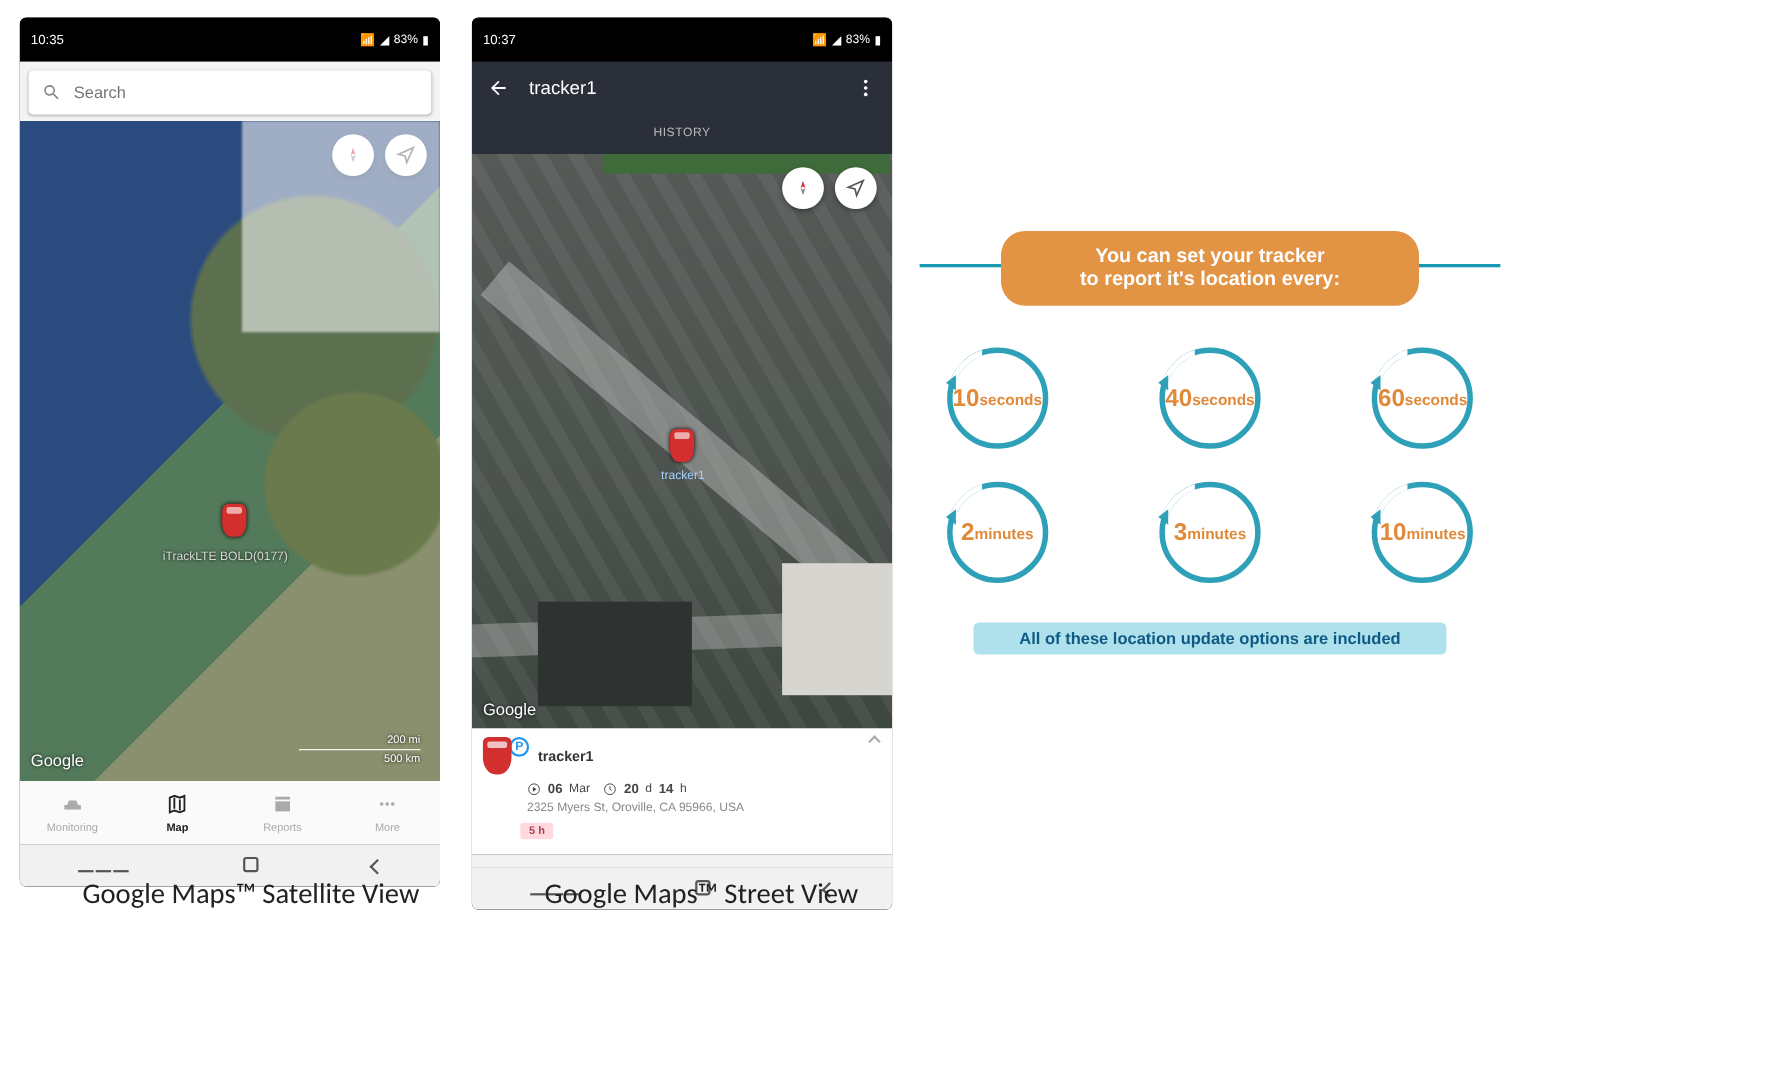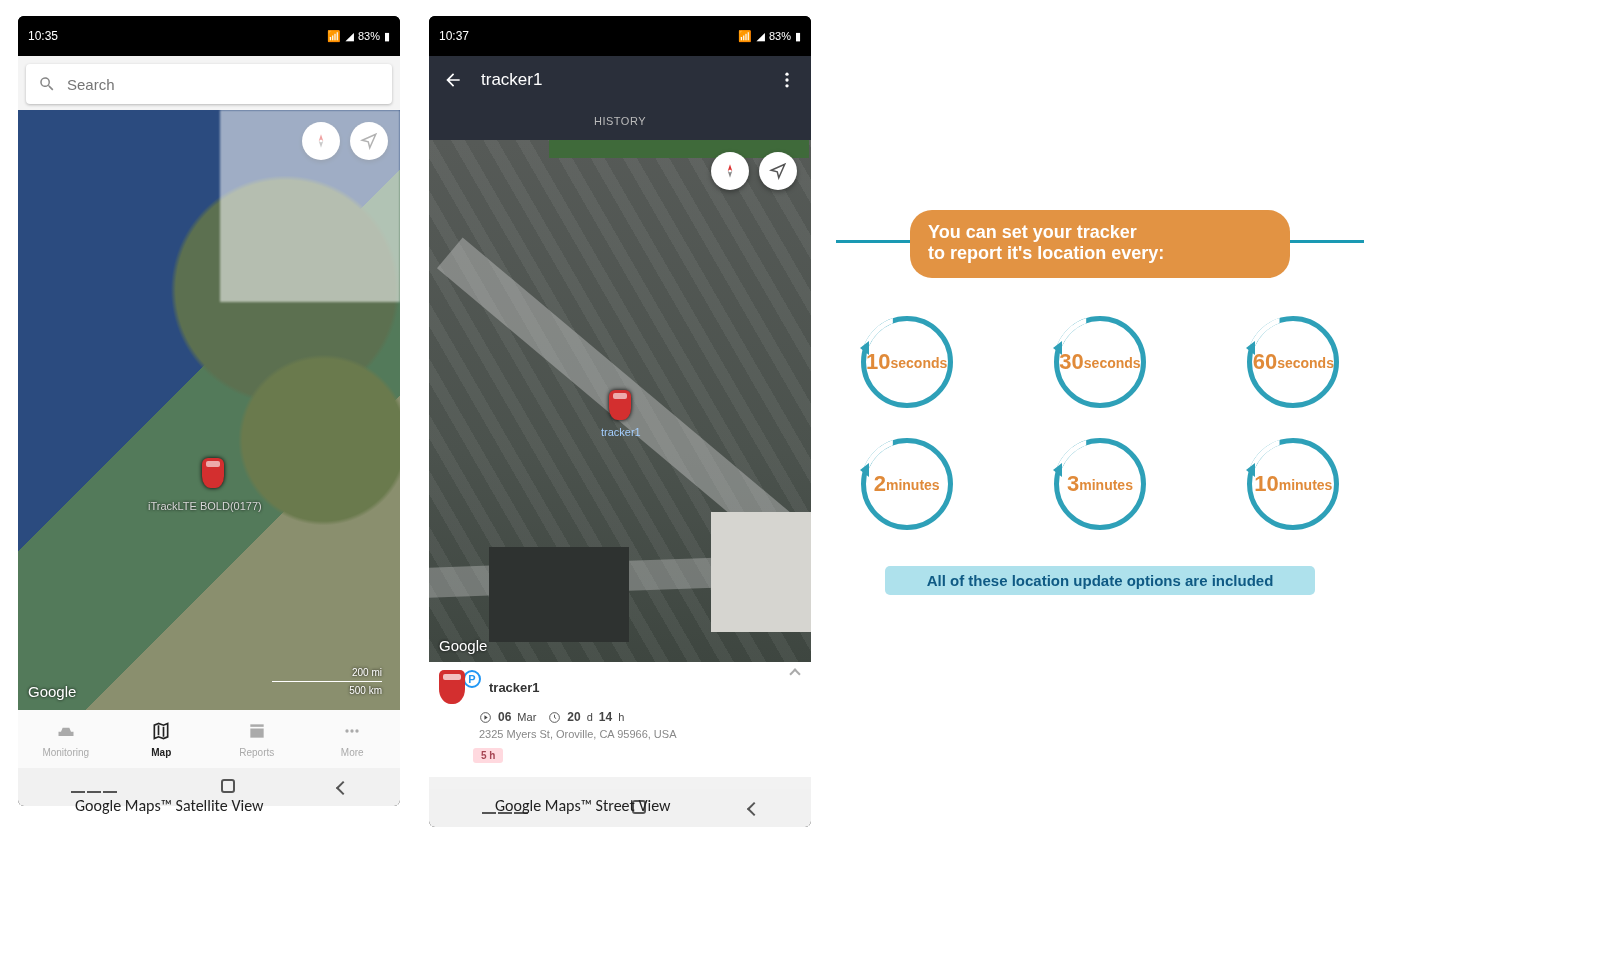--- a/index.html
+++ b/index.html
@@ -84,28 +84,28 @@
   .trkname { font-weight:600; color:#333; font-size:13px; }
   .info-row2 { display:flex; align-items:center; gap:6px; margin-top:6px; margin-left:40px; font-size:11px; color:#444; }
   .info-row2 svg { width:13px; height:13px; stroke:#444; fill:none; stroke-width:1.6; }
   .info-row2 .lg { font-size:12px; font-weight:600; }
   .addr { margin-left:40px; margin-top:4px; font-size:11px; color:#888; }
   .pill5h { display:inline-block; margin-left:34px; margin-top:8px; background:#ffd9df; color:#a64452; font-size:10px; padding:2px 8px; border-radius:3px; font-weight:600; }
 
   .gap-bar { height:12px; background:#f2f2f2; }
 
   
-  .caption { position:absolute; top: 796px; font-size:16px; color:#222; font-family: Calibri, Arial; }
+  .caption { position:absolute; top: 796px; font-size:26px; color:#222; font-family: Calibri, Arial; }
   .caption.a { left: 75px; }
   .caption.b { left: 495px; }
 
   
   .infographic { position:absolute; left: 840px; top: 210px; width: 520px; }
   .hline { position:absolute; top:30px; left:-4px; right:-4px; height:3px; background:#1a99b3; }
-  .headline { position:relative; margin:0 auto; width:380px; background:#e29343; color:#fff; border-radius:22px; padding:12px 18px 14px 18px; font-family: Arial; font-weight:700; font-size:18px; text-align:left; line-height:1.18; z-index:2; }
+  .headline { position:relative; margin:0 auto; width:380px; background:#e29343; color:#fff; border-radius:22px; padding:12px 18px 14px 18px; font-family: Arial; font-weight:700; font-size:18px; text-align:center; line-height:1.18; z-index:2; }
   .circles { display:grid; grid-template-columns: repeat(3, 1fr); gap: 30px 60px; justify-items:center; margin-top: 38px; }
   .dial { width:92px; height:92px; border:5px solid #2ea0b8; border-radius:50%; position:relative; display:flex; align-items:center; justify-content:center; }
   .dial::before { content:""; position:absolute; width:100%; height:100%; border:5px solid #fff; border-radius:50%; top:-5px; left:-5px; clip-path: polygon(0 0, 35% 0, 35% 35%, 0 35%); }
   .dial::after { content:""; position:absolute; left:-6px; top:20px; width:0; height:0; border-right:9px solid #2ea0b8; border-top:7px solid transparent; border-bottom:7px solid transparent; }
   .dial .num { color:#e08a39; font-weight:800; font-family: Arial; font-size:22px; line-height:1; text-align:center; }
   .dial .unit { color:#e08a39; font-weight:800; font-family: Arial; font-size:14px; line-height:1; margin-top:2px; }
   .dial .stack { display:flex; flex-direction:row; align-items:center; }
   .subbanner { margin:36px auto 0 auto; width:430px; background:#aee1ec; color:#0f5a84; border-radius:5px; padding:6px 10px; font-weight:700; font-size:15px; text-align:center; font-family: Arial; }
   .noextra { margin-top:10px; text-align:center; color:#6dc7dd; font-family: Arial Black, Arial; font-weight:900; font-size:26px; letter-spacing:.5px; }
 </style>
@@ -294,21 +294,21 @@
     </div>
     <div class="circles">
       <div class="dial">
           <div class="stack">
             <div class="num">10</div>
             <div class="unit">seconds</div>
           </div>
         </div>
       <div class="dial">
           <div class="stack">
-            <div class="num">30</div>
+            <div class="num">40</div>
             <div class="unit">seconds</div>
           </div>
         </div>
       <div class="dial">
           <div class="stack">
             <div class="num">60</div>
             <div class="unit">seconds</div>
           </div>
         </div>
       <div class="dial">

